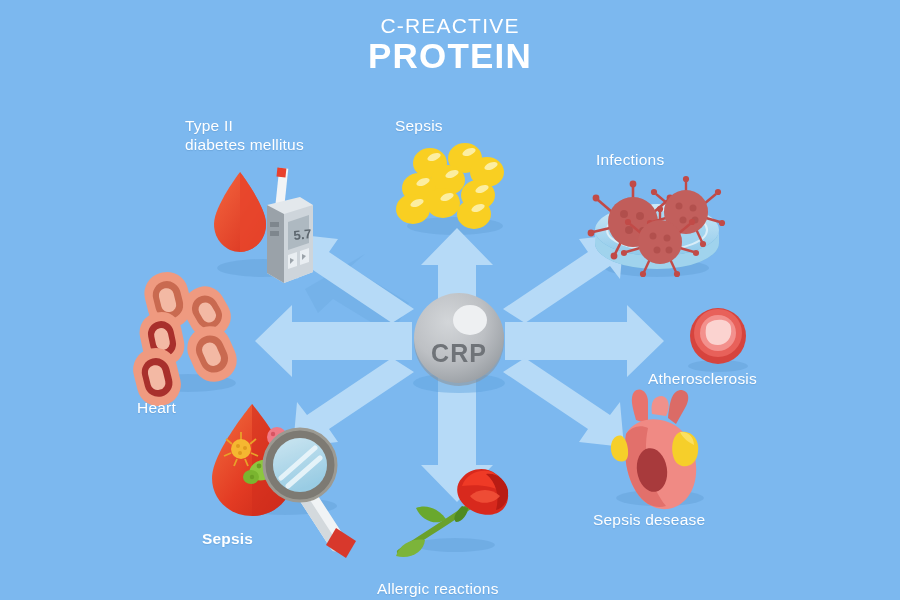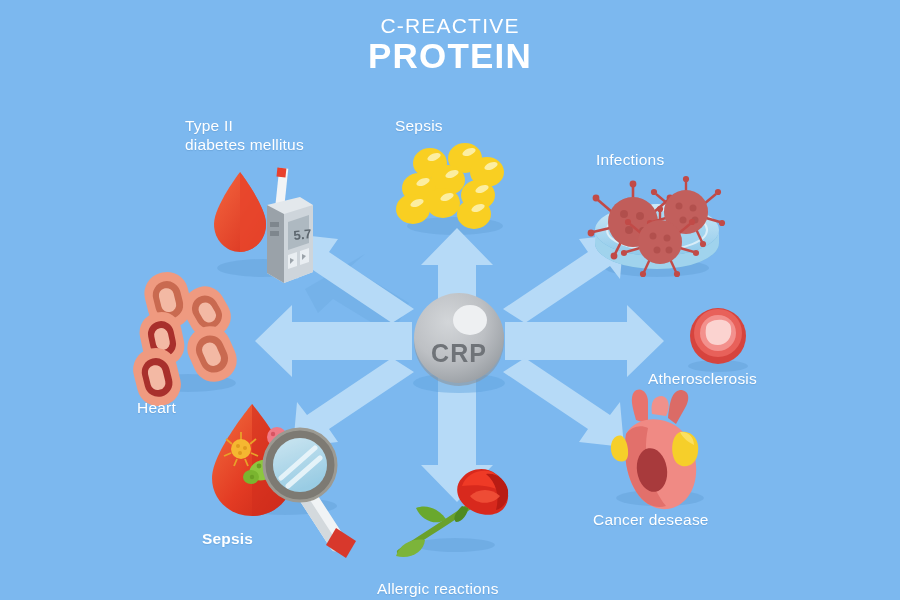--- a/index.html
+++ b/index.html
@@ -360,18 +360,18 @@
       <ellipse cx="470" cy="320" rx="17" ry="15" fill="#eef0f2"></ellipse>
       <text class="crp-text" x="459" y="362" text-anchor="middle">CRP</text>
     </g>
   </svg>
 
   <div class="lbl" style="left:185px;top:116px;width:155px;">Type II
 diabetes mellitus</div>
   <div class="lbl" style="left:395px;top:116px;width:120px;">Sepsis</div>
   <div class="lbl" style="left:648px;top:369px;width:142px;">Atherosclerosis</div>
   <div class="lbl" style="left:596px;top:150px;width:120px;">Infections</div>
-  <div class="lbl" style="left:593px;top:510px;width:136px;">Cancer desease</div>
+  <div class="lbl" style="left:593px;top:510px;width:136px;">Sepsis desease</div>
   <div class="lbl" style="left:377px;top:559px;width:158px;margin-top:20px;">Allergic reactions</div>
   <div class="lbl" style="left:202px;top:529px;width:80px;font-weight:bold;">Sepsis</div>
   <div class="lbl" style="left:137px;top:398px;width:80px;">Heart</div>
 
 </div>
 
 </body></html>

